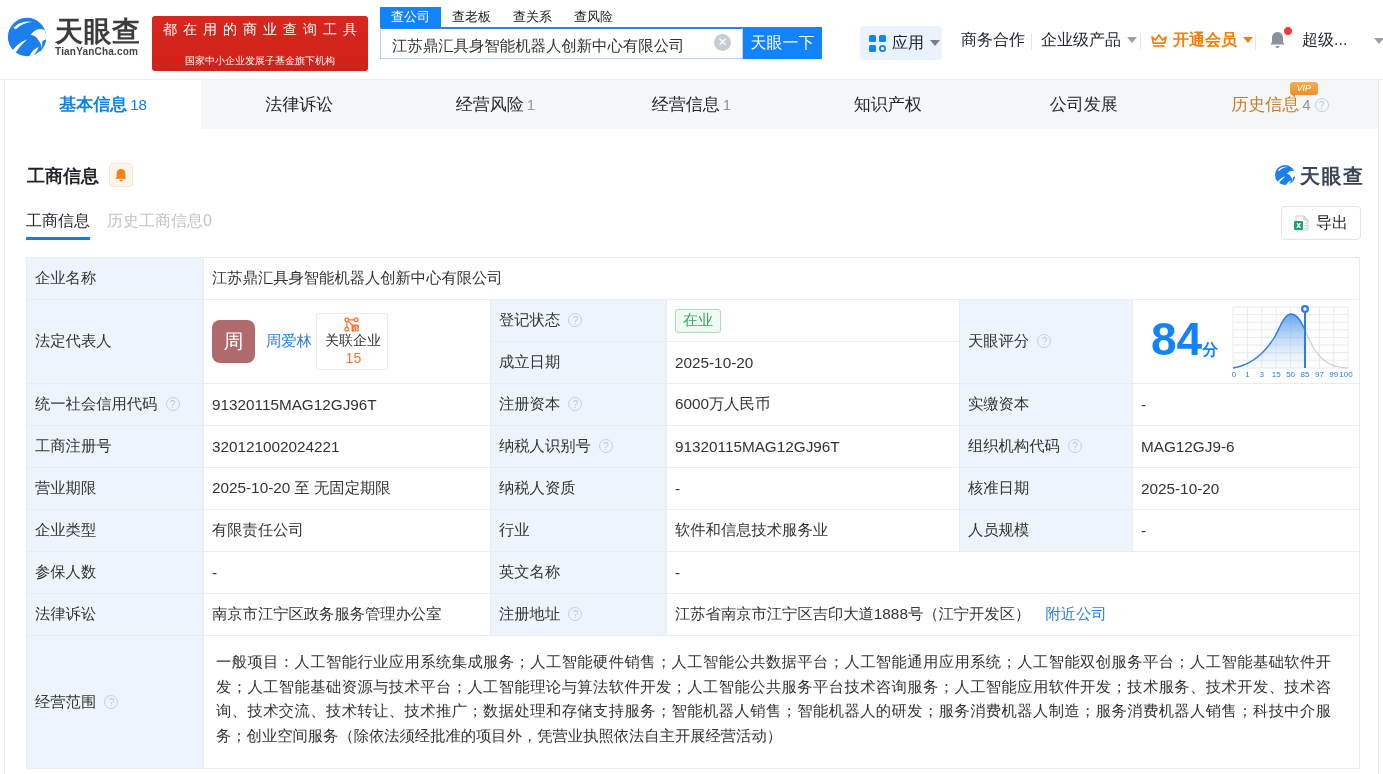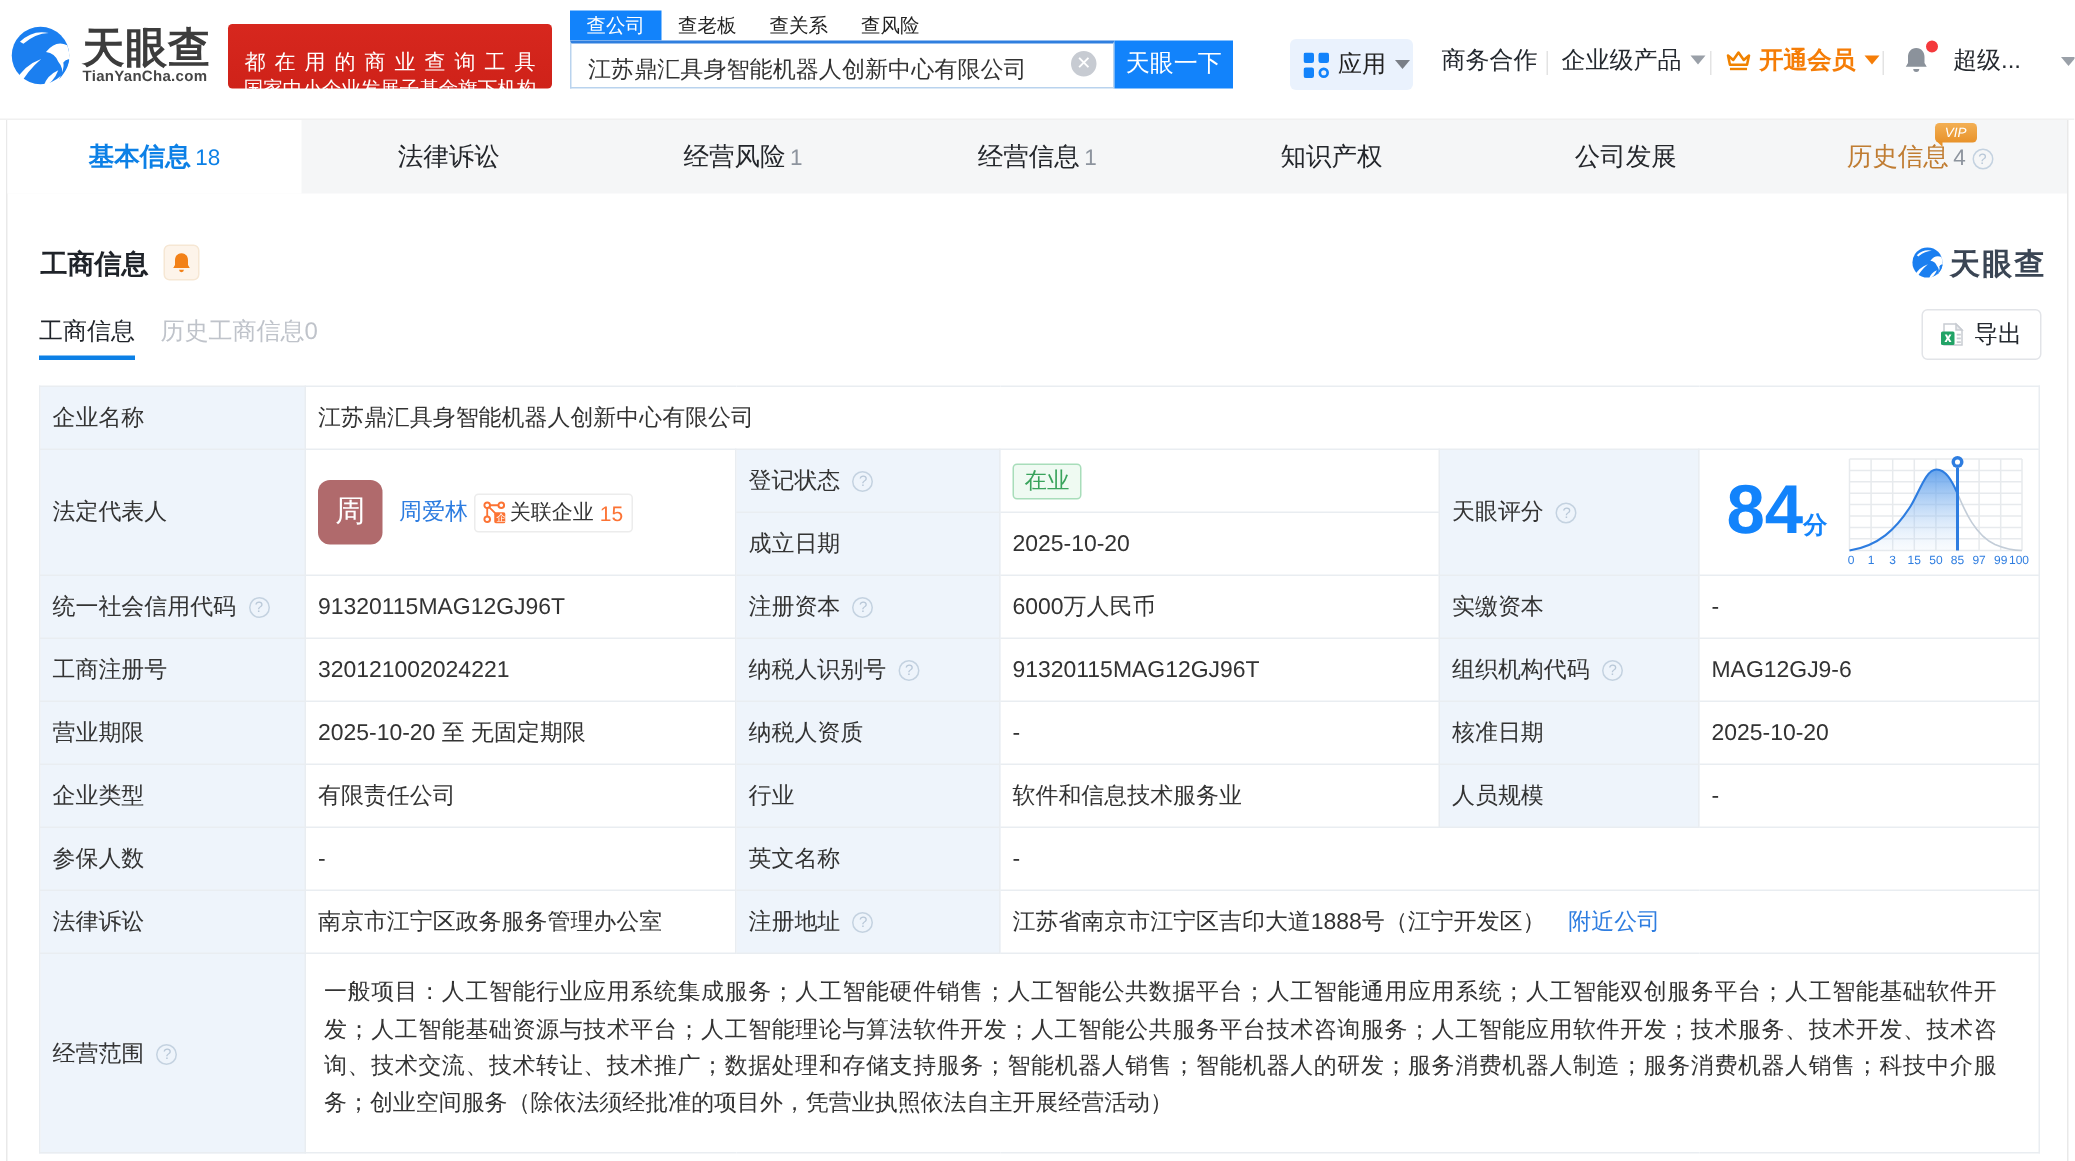--- a/index.html
+++ b/index.html
@@ -6,24 +6,24 @@
 html,body { width:1383px; height:774px; overflow:hidden; background:#fff;
   font-family:"Liberation Sans", sans-serif; }
 body { position:relative; }
 
 .topbar { position:absolute; left:0; top:0; width:1383px; height:80px; background:#fff;
   border-bottom:1px solid #f0f0f0; }
 .logo { position:absolute; left:6px; top:16px; }
 .logo-txt { position:absolute; left:55px; top:17px; }
 .logo-cn { font-size:28px; font-weight:bold; color:#3c3c3c; letter-spacing:0.5px; line-height:29px;}
 .logo-en { font-size:10px; font-weight:bold; color:#454545; letter-spacing:0.2px; margin-top:0;}
-.redbox { position:absolute; left:152px; top:16px; width:216px; height:43px; background:linear-gradient(180deg,#d7271e,#cf2219); border-radius:3px;
-  color:#fff; text-align:center; padding-top:16px; }
+.redbox { position:absolute; left:152px; top:16px; width:216px; height:55px; background:linear-gradient(180deg,#d7271e,#cf2219); border-radius:3px;
+  color:#fff; text-align:center; padding-top:4px; }
 .redbox .l1 { font-size:14px; letter-spacing:6px; line-height:18px; white-space:nowrap; padding-left:6px;}
-.redbox .l2 { font-size:13px; letter-spacing:0; line-height:18px; white-space:nowrap;}
+.redbox .l2 { font-size:10px; letter-spacing:0; line-height:18px; white-space:nowrap;margin-top:14px;}
 .stabs { position:absolute; left:380px; top:7px; height:20px; display:flex; }
 .stab { width:61px; height:20px; font-size:13px; color:#222; text-align:center; line-height:20px; }
 .stab.on { background:#1283fb; color:#fff; }
 .sbox { position:absolute; left:380px; top:27px; width:442px; height:32px; }
 .sinput { position:absolute; left:0; top:0; width:363px; height:32px; background:#fff;
   border:1px solid #b9d3ee; border-top:2px solid #2f7fdf; }
 .sinput .txt { position:absolute; left:11px; top:7px; font-size:15.4px; color:#333; }
 .sclear { position:absolute; left:334px; top:7px; width:17px; height:17px; border-radius:50%;
   background:#c7cbd2; color:#fff; font-size:12px; text-align:center; line-height:16px; }
 .sbtn { position:absolute; left:363px; top:0; width:79px; height:32px; background:#1283fb;
@@ -71,21 +71,21 @@
 table.info td { border:1px solid #e9edf1; padding:0 8px; height:42px; }
 td.lb { background:#eef4fb; }
 .blue { color:#2e7de0; }
 .bigscore { font-size:46px; font-weight:bold; color:#1283fb; line-height:46px;margin-top:16px; }
 .fen { font-size:16px; color:#1283fb; font-weight:bold; }
 .zaiye { display:inline-block; padding:1px 7px 2px; border:1px solid #a8ddba; background:#effaf2;
   color:#39a35c; border-radius:3px; font-size:15px; }
 .avatar { width:43px; height:43px; background:#b06a6c; border-radius:8px; color:#fff;
   font-size:20px; text-align:center; line-height:43px; display:inline-block; }
 .relbadge { display:inline-flex; align-items:center; border:1px solid #ececec; border-radius:3px;
-  padding:3px 6px 3px 5px; margin-left:4px; background:#fff; }
+  padding:3px 6px 3px 5px; margin-left:4px; background:#fff;flex-direction:column; }
 .relbadge .t1 { font-size:14px; color:#333; margin-left:3px; }
 .relbadge .t2 { font-size:14px; color:#fc7334; margin-left:4px; }
 table.info td.scope { line-height:24.5px; text-align:justify; padding:0 28px 6px 12px; height:133px !important; vertical-align:middle; }
 </style>
 </head>
 <body>
 <div class="topbar">
   <div class="logo">
     <svg width="42" height="42" viewBox="0 0 46 46">
       <circle cx="23" cy="23" r="21" fill="#1b7ff0"></circle>

